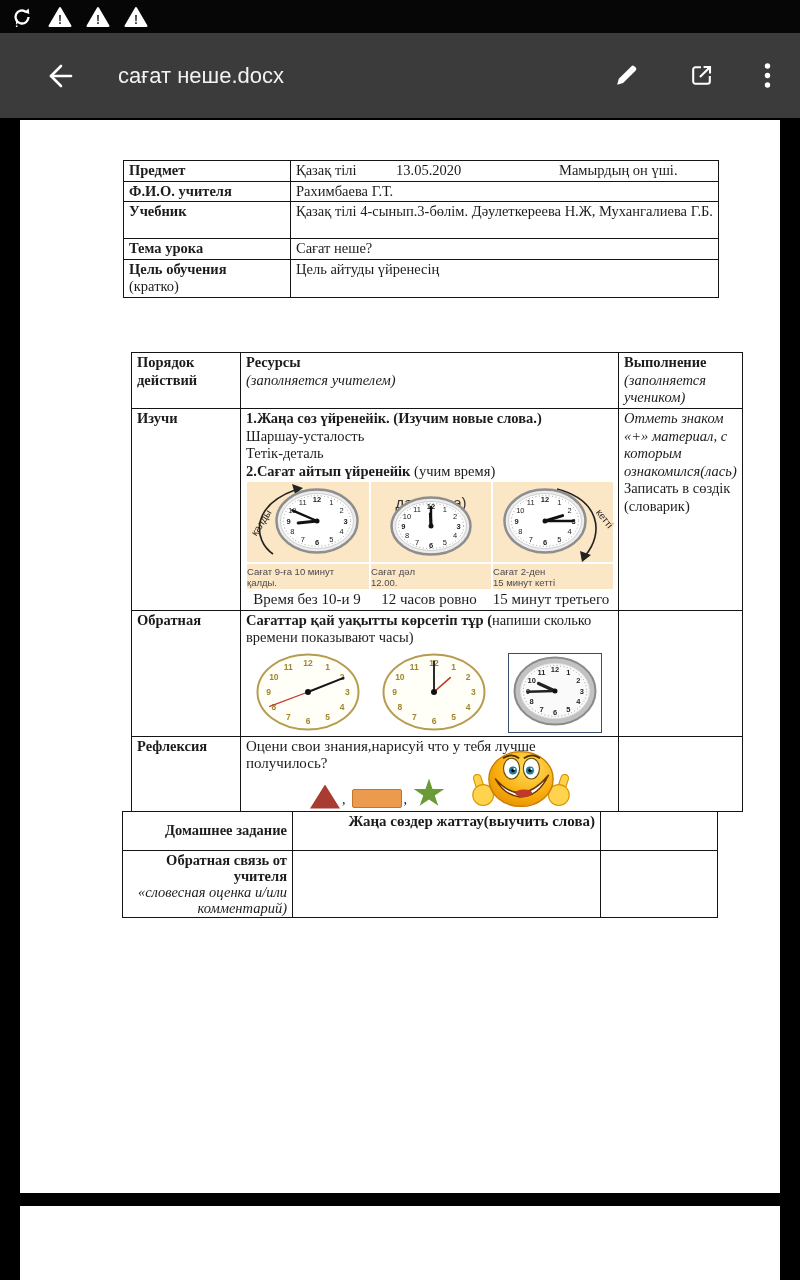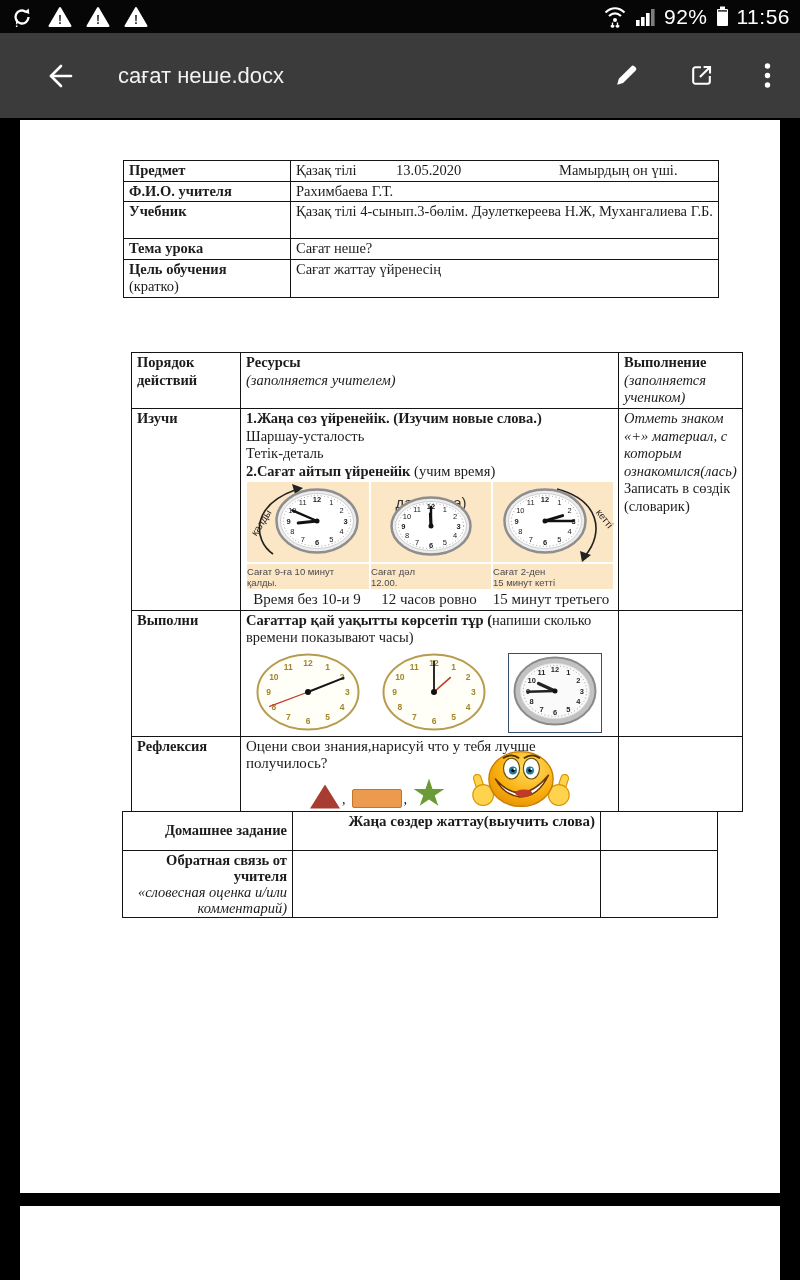--- a/index.html
+++ b/index.html
@@ -82,42 +82,20 @@
         <text x="12" y="19" text-anchor="middle" font-size="12" font-weight="bold" fill="#2a2a2a">!</text>
       </svg>
       <svg width="24" height="24" viewBox="0 0 24 24">
         <polygon points="12,3 22.5,21 1.5,21" fill="#fff" stroke="#fff" stroke-width="2" stroke-linejoin="round"></polygon>
         <text x="12" y="19" text-anchor="middle" font-size="12" font-weight="bold" fill="#2a2a2a">!</text>
       </svg>
       <svg width="24" height="24" viewBox="0 0 24 24">
         <polygon points="12,3 22.5,21 1.5,21" fill="#fff" stroke="#fff" stroke-width="2" stroke-linejoin="round"></polygon>
         <text x="12" y="19" text-anchor="middle" font-size="12" font-weight="bold" fill="#2a2a2a">!</text>
       </svg>
-    </div>
-    <div class="sb-right">
-      <svg width="26" height="27" viewBox="0 0 26 27">
-        <path d="M3.5 9.5 c6-5.5 13-5.5 19 0" stroke="#fff" stroke-width="2.2" fill="none"></path>
-        <path d="M7 13 c4-3.6 8-3.6 12 0" stroke="#fff" stroke-width="2.2" fill="none"></path>
-        <circle cx="13" cy="17" r="2" fill="#fff"></circle>
-        <path d="M10.5 19.5 v5 m0 0 l-1.7-2 m1.7 2 l1.7-2" stroke="#fff" stroke-width="1.4" fill="none"></path>
-        <path d="M15.5 24.5 v-5 m0 5 l-1.7-2 m1.7 2 l1.7-2" stroke="#fff" stroke-width="1.4" fill="none"></path>
-      </svg>
-      <svg width="22" height="21" viewBox="0 0 22 21">
-        <rect x="1" y="14" width="3.6" height="6" fill="#fff"></rect>
-        <rect x="6" y="11" width="3.6" height="9" fill="#fff"></rect>
-        <rect x="11" y="7" width="3.6" height="13" fill="#fff"></rect>
-        <rect x="16" y="3" width="3.6" height="17" fill="#7d7d7d"></rect>
-      </svg>
-      <span class="sb-text">92%</span>
-      <svg width="15" height="23" viewBox="0 0 15 23">
-        <rect x="5" y="1.5" width="5" height="3" fill="#fff"></rect>
-        <rect x="2" y="4" width="11" height="17" rx="1" fill="#fff"></rect>
-        <rect x="3" y="5.2" width="9" height="1.4" fill="#1a1a1a"></rect>
-      </svg>
-      <span class="sb-text">11:56</span>
     </div>
   </div>
 
   <div class="toolbar">
     <button class="iconbtn">
       <svg width="32" height="32" viewBox="0 0 32 32">
         <path d="M17 6 L7 16 L17 26" stroke="#fff" stroke-width="2.6" fill="none" stroke-linecap="round" stroke-linejoin="round"></path>
         <line x1="7" y1="16" x2="27" y2="16" stroke="#fff" stroke-width="2.6" stroke-linecap="round"></line>
       </svg>
     </button>
@@ -172,21 +150,21 @@
         </tr>
         <tr>
           <td style="height:17px"><span class="b">Тема урока</span></td>
           <td><span>Сағат неше?</span></td>
         </tr>
         <tr>
           <td style="height:34px">
             <span class="b">Цель обучения</span><br>
             <span>(кратко)</span>
           </td>
-          <td><span>Сағат жаттау үйренесің</span></td>
+          <td><span>Цель айтуды үйренесің</span></td>
         </tr>
       </tbody>
         </table>
 
       <table class="lesson-table">
         <colgroup>
             <col style="width:109px">
             <col style="width:369px">
             <col style="width:117px">
           </colgroup>
@@ -311,21 +289,21 @@
               <span>15 минут третьего</span>
             </div>
           </td>
           <td class="rc">
             <div class="i">Отметь знаком «+» материал, с которым ознакомился(лась)</div>
             <div>Записать  в сөздік (словарик)</div>
           </td>
         </tr>
 
         <tr>
-          <td style="height:123px"><span class="b">Выполни</span></td>
+          <td style="height:123px"><span class="b">Обратная</span></td>
           <td>
             <div style="width:360px">
               <span class="b">Сағаттар қай уақытты көрсетіп тұр (</span><span>напиши сколько времени показывают часы)</span>
             </div>
             <div class="practice-row">
               <span class="pclock"><svg width="104" height="78" viewBox="0 0 104 78">
                       <ellipse cx="52" cy="39" rx="50.5" ry="37.5" fill="#fffef7" stroke="#b79c4f" stroke-width="2"></ellipse>
                       <text x="71.69500000000001" y="16.55875693930517" text-anchor="middle" font-size="8.5" fill="#a1862f" font-family="Liberation Sans, sans-serif" font-weight="bold">1</text>
                       <text x="86.11274065506905" y="27.265" text-anchor="middle" font-size="8.5" fill="#a1862f" font-family="Liberation Sans, sans-serif" font-weight="bold">2</text>
                       <text x="91.39" y="41.89" text-anchor="middle" font-size="8.5" fill="#a1862f" font-family="Liberation Sans, sans-serif" font-weight="bold">3</text>

